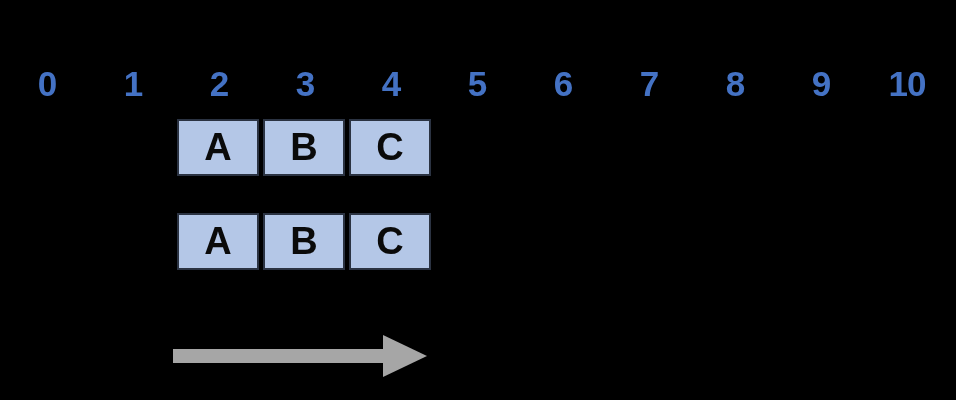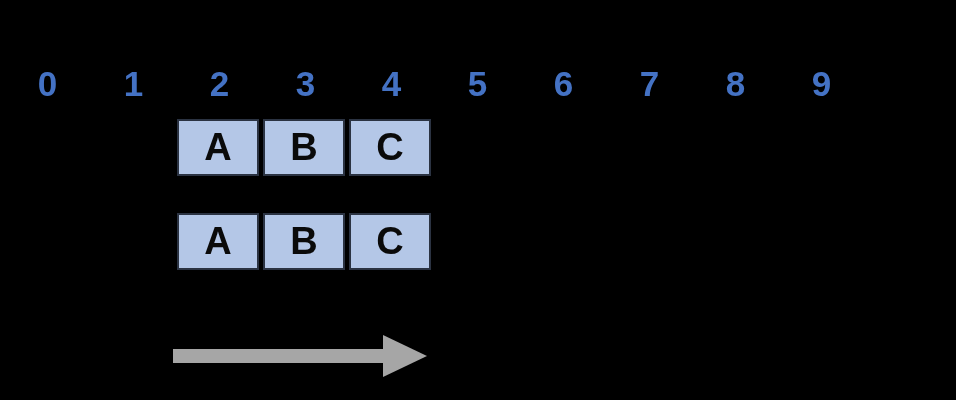--- a/index.html
+++ b/index.html
@@ -107,20 +107,21 @@
     <span class="numlabel">0</span>
     <span class="numlabel">1</span>
     <span class="numlabel">2</span>
     <span class="numlabel">3</span>
     <span class="numlabel">4</span>
     <span class="numlabel">5</span>
     <span class="numlabel">6</span>
     <span class="numlabel">7</span>
     <span class="numlabel">8</span>
     <span class="numlabel">9</span>
+    <span class="numlabel">10</span>
   </div>
 
   <div class="block-row row-top">
     <div class="block">A</div>
     <div class="block">B</div>
     <div class="block">C</div>
   </div>
 
   <div class="block-row row-bottom">
     <div class="block">A</div>

